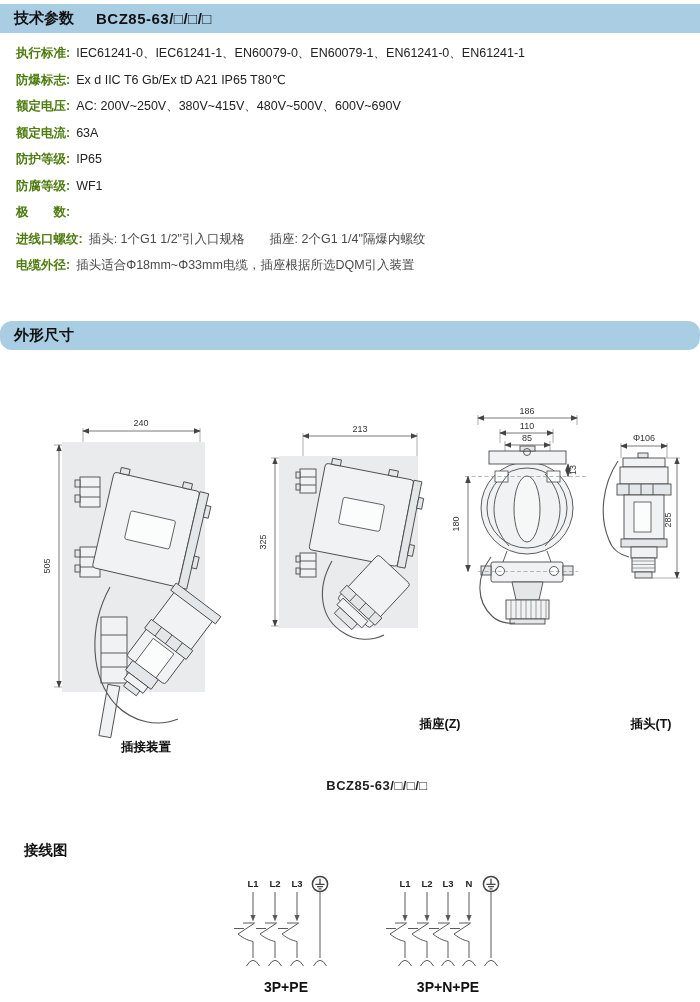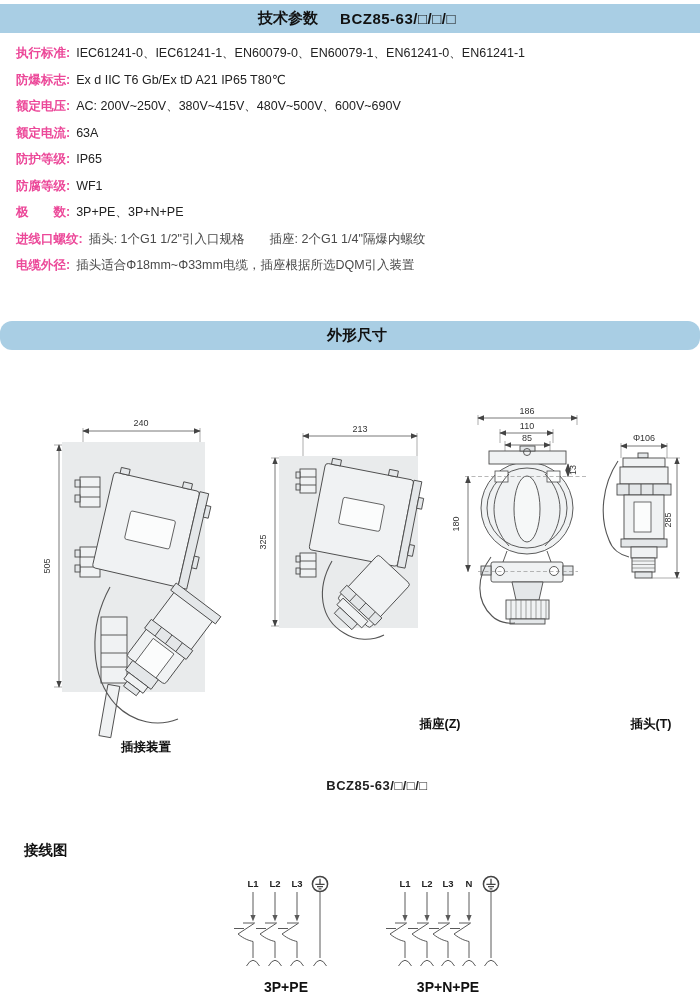--- a/index.html
+++ b/index.html
@@ -1,24 +1,24 @@
 <!DOCTYPE html>
 <html style="--bar-color: #a9cee4; --draw-bg: #e9ebec;"><head>
 <meta charset="utf-8">
 <style>
   html,body{margin:0;padding:0;background:#fff;}
   .page{position:relative;width:700px;height:1002px;background:#fff;overflow:hidden;
         font-family:"Liberation Sans","DejaVu Sans",sans-serif;color:#1c1c1c;}
   .section-bar{position:absolute;left:0;right:0;height:29px;background:var(--bar-color,#a9cee4);
-        display:flex;align-items:center;padding-left:14px;box-sizing:border-box;justify-content:center;}
+        display:flex;align-items:center;padding-left:14px;box-sizing:border-box;}
   .section-bar .t{font-size:15px;font-weight:bold;color:#111;}
   .section-bar .m{font-size:15px;font-weight:bold;color:#111;margin-left:22px;letter-spacing:.5px;}
   .spec-block{position:absolute;left:16px;top:40px;width:670px;}
   .spec-row{display:flex;align-items:flex-start;line-height:26.5px;font-size:12.5px;}
-  .spec-label{font-weight:bold;white-space:nowrap;flex:none;color:#ec4899;}
+  .spec-label{font-weight:bold;white-space:nowrap;flex:none;color:#4d7c0f;}
   .spec-value{margin-left:6px;color:#222;}
   .spec-value.muted{color:#4a4a4a;}
   .caption{position:absolute;transform:translateX(-50%);font-size:12.5px;font-weight:bold;color:#111;white-space:nowrap;}
   .model-caption{position:absolute;transform:translateX(-50%);font-size:13px;font-weight:bold;color:#222;letter-spacing:.5px;}
   .wiring-title{position:absolute;left:24px;top:841px;font-size:14.5px;font-weight:bold;color:#111;}
   svg{position:absolute;left:0;}
   .bg{fill:var(--draw-bg,#e9ebec);}
   .body{fill:#f0f2f3;stroke:#4a4a4a;stroke-width:0.9;}
   .body2{fill:#e4e7e9;stroke:#4a4a4a;stroke-width:0.9;}
   .panel{fill:#fbfcfc;stroke:#4a4a4a;stroke-width:0.8;}
@@ -70,21 +70,20 @@
     <div class="spec-row">
       <div class="spec-label">防护等级:</div>
       <div class="spec-value">IP65</div>
     </div>
     <div class="spec-row">
       <div class="spec-label">防腐等级:</div>
       <div class="spec-value">WF1</div>
     </div>
     <div class="spec-row">
       <div class="spec-label">极　　数:</div>
-      <div class="spec-value">3P+PE、3P+N+PE</div>
     </div>
     <div class="spec-row">
       <div class="spec-label">进线口螺纹:</div>
       <div class="spec-value muted">插头: 1个G1 1/2"引入口规格　　插座: 2个G1 1/4"隔爆内螺纹</div>
     </div>
     <div class="spec-row">
       <div class="spec-label">电缆外径:</div>
       <div class="spec-value muted">插头适合Φ18mm~Φ33mm电缆，插座根据所选DQM引入装置</div>
     </div>
   </div>

